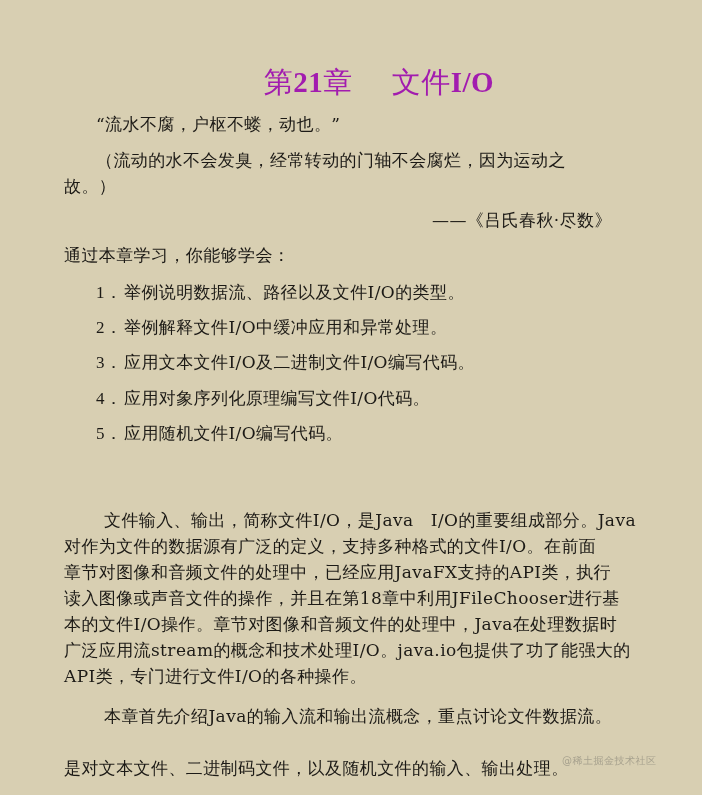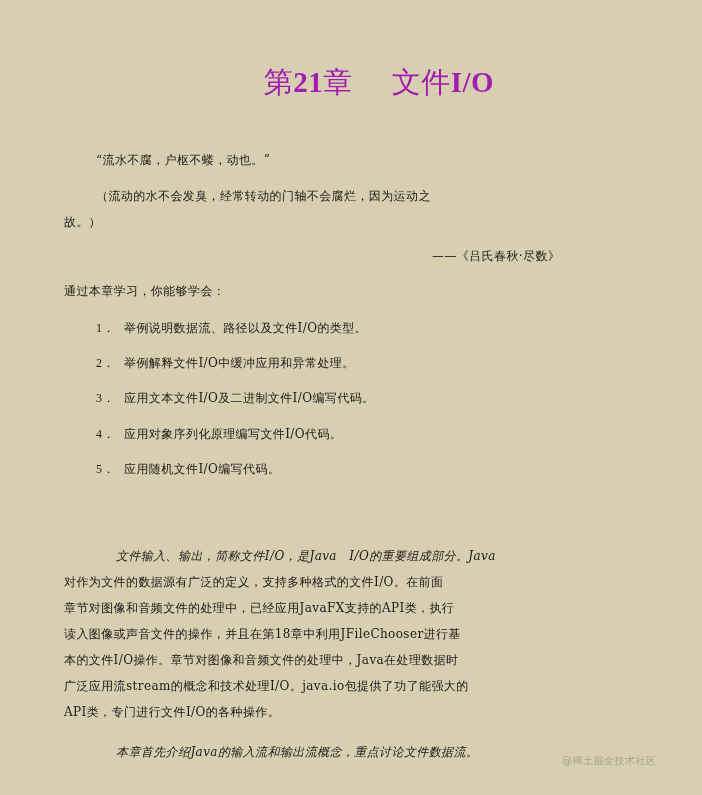--- a/index.html
+++ b/index.html
@@ -37,39 +37,38 @@
     .chapter-title .num {
       font-family: "Liberation Serif", serif;
       font-weight: bold;
     }
     .chapter-title .io {
       font-family: "Liberation Serif", serif;
       font-weight: bold;
     }
     .line {
       position: absolute;
-      font-size: 12px;
+      font-size: 17px;
       line-height: 24px;
       white-space: nowrap;
       letter-spacing: 0.4px;
-      margin-top: 36px;
     }
     .quote { left: 96px; top: 112px; }
     .translation-1 { left: 96px; top: 148px; }
     .translation-2 { left: 64px; top: 174px; }
     .source { left: 432px; top: 208px; }
     .intro { left: 64px; top: 243px; }
     .obj { left: 96px; }
     .obj .num {
       font-family: "Liberation Serif", serif;
       display: inline-block;
       width: 28px;
     }
     .para { left: 64px; }
-    .para.indent { left: 116px; font-style: italic; }
+    .para.indent { left: 104px; }
     .watermark {
       position: absolute;
       left: 562px;
       top: 754px;
       font-family: "DejaVu Sans", sans-serif;
       font-size: 10px;
       color: rgba(150,145,130,0.75);
       letter-spacing: 0.5px;
       white-space: nowrap;
     }

